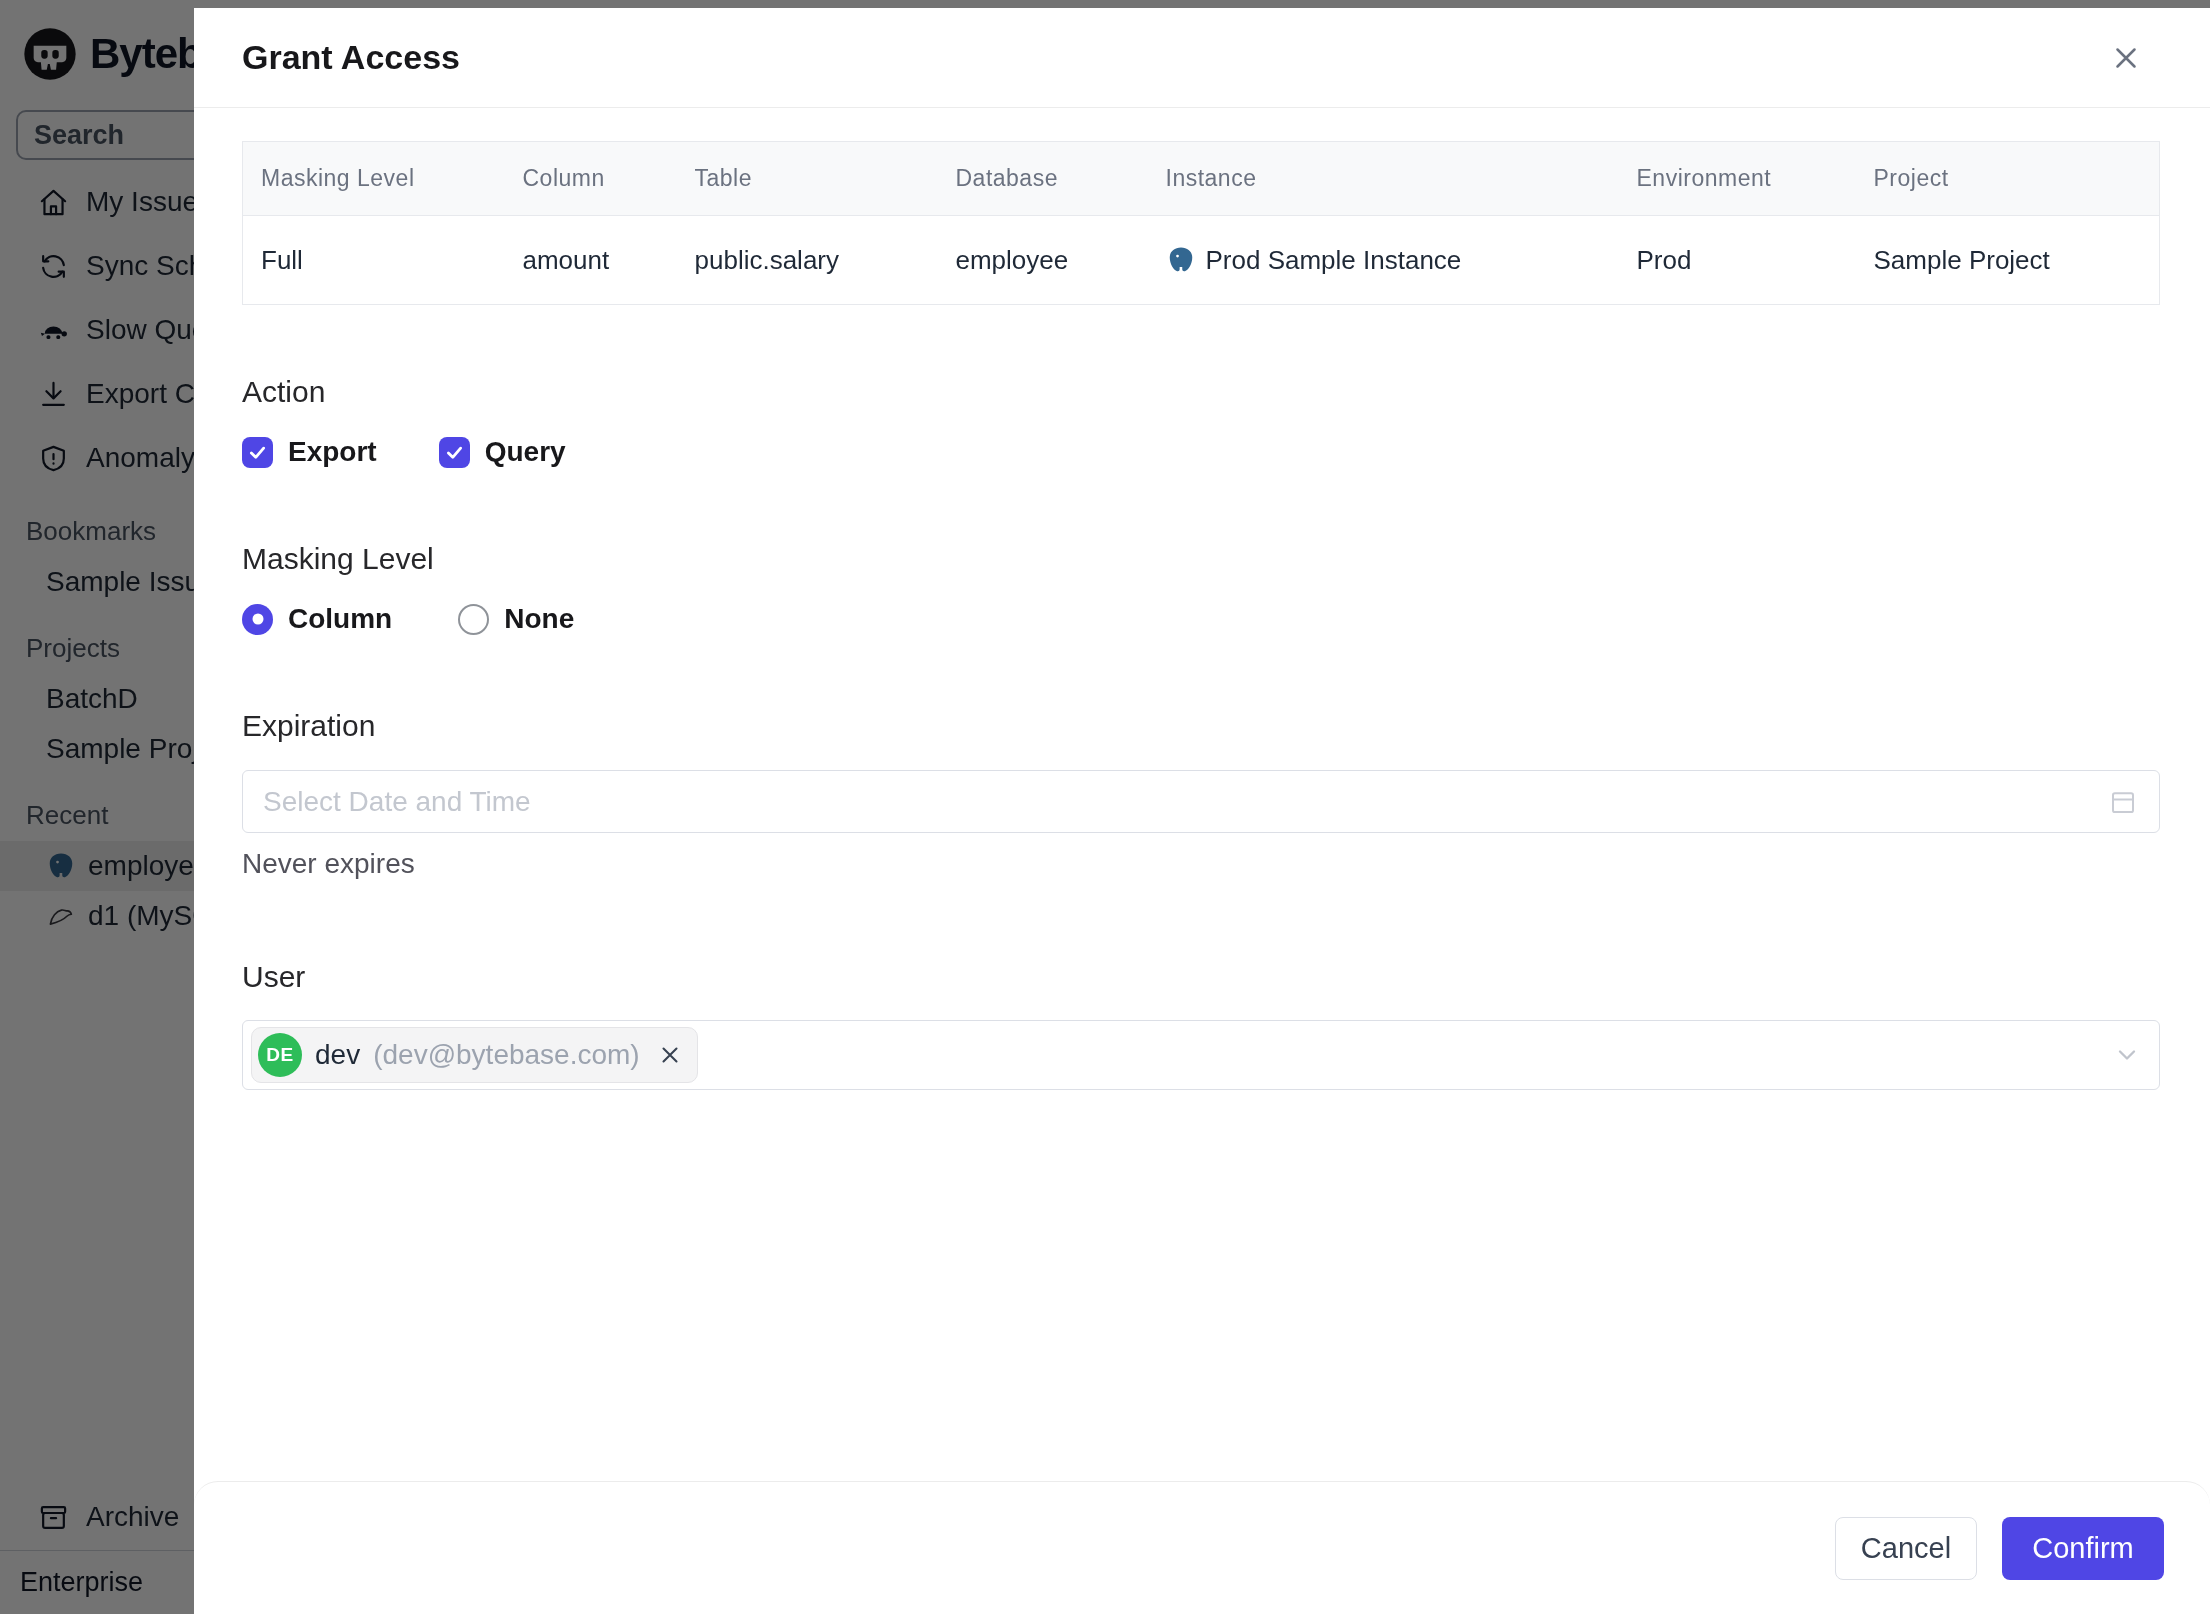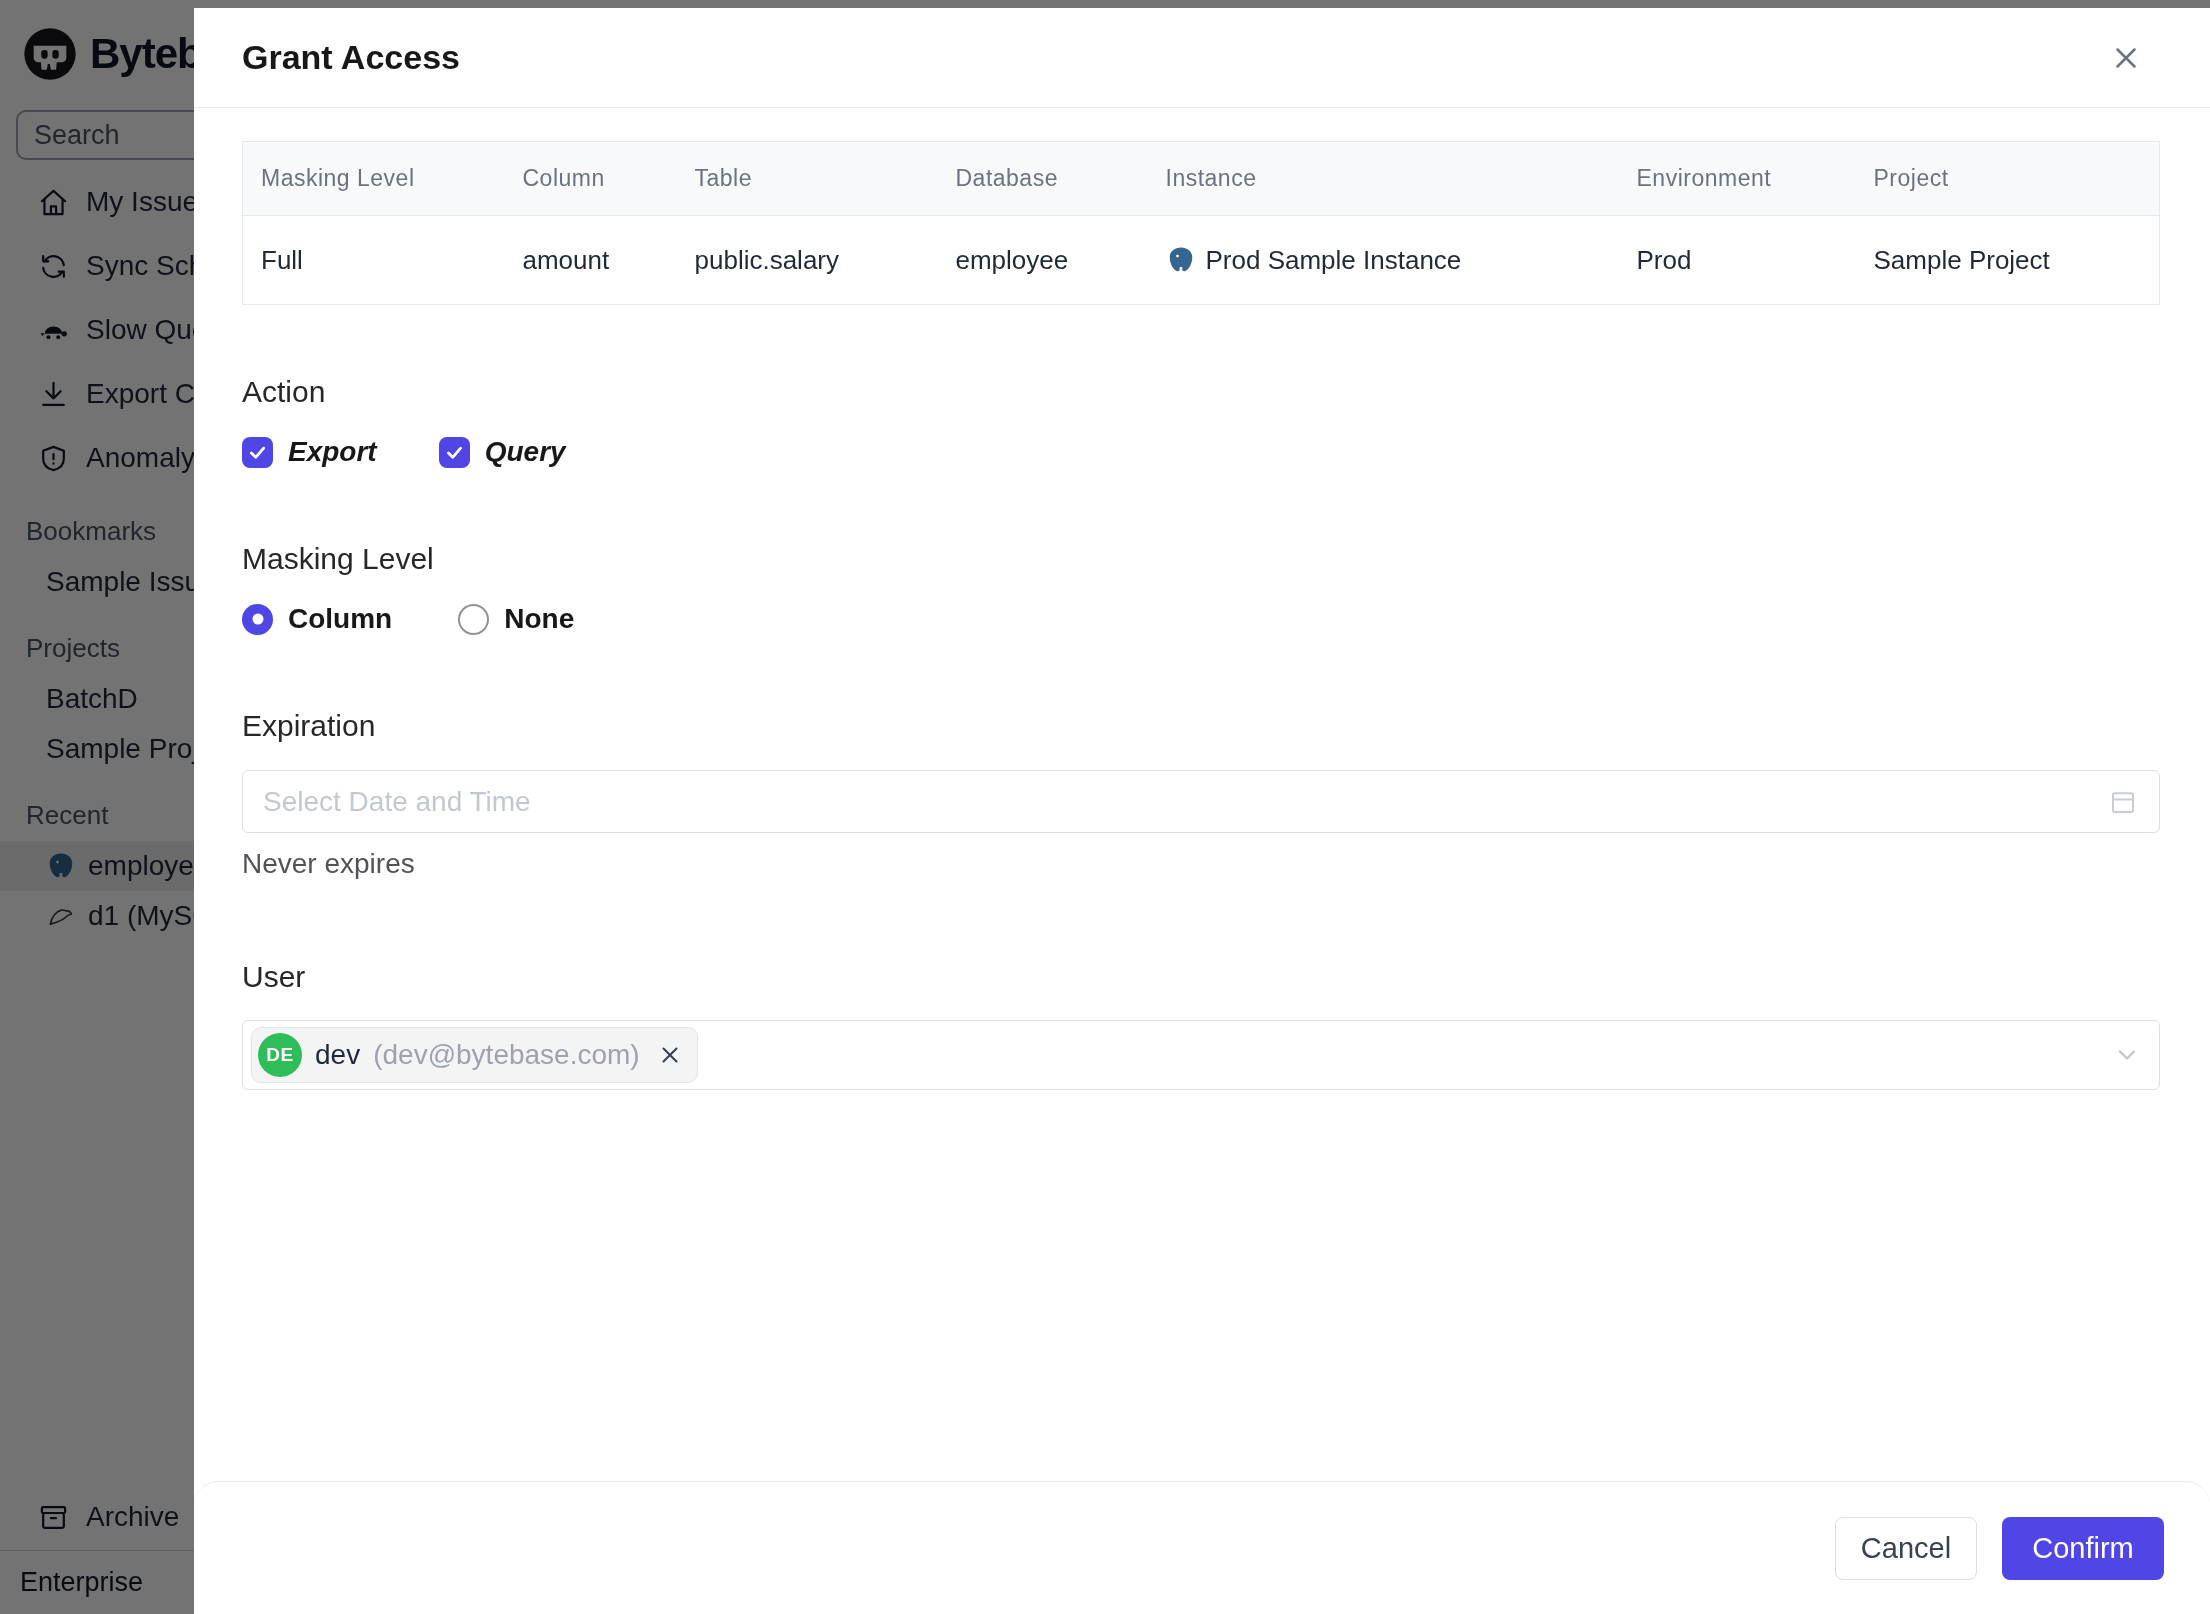--- a/index.html
+++ b/index.html
@@ -14,21 +14,21 @@
     position:absolute; left:0; top:0; width:194px; height:100%;
     background:#fff; z-index:1; overflow:hidden; white-space:nowrap;
   }
   .brand-row { display:flex; align-items:center; gap:12px; padding:26px 0 18px 22px; }
   .brand-logo { width:56px; height:56px; flex:0 0 auto; }
   .brand-name { font-size:42px; font-weight:700; color:#111827; letter-spacing:-1px; }
   .search-wrap { padding:10px 0 10px 16px; }
   .search-input {
     width:230px; height:50px; border:2px solid #9ca3af; border-radius:10px;
     background:transparent; font-size:27px; color:#374151; padding:0 16px;
-    font-family:"Liberation Sans", sans-serif; outline:none;
+    font-family:"Liberation Sans", sans-serif; outline:none;font-weight:bold;
   }
   .search-input::placeholder { color:#4b5563; }
   .nav-item {
     display:flex; align-items:center; gap:17px; height:64px; padding-left:38px;
     font-size:28px; color:#1f2937; cursor:pointer;
   }
   .nav-item svg { width:31px; height:31px; flex:0 0 auto; color:#111827; }
   .side-section-title { padding:26px 0 10px 26px; font-size:26px; color:#4b5563; }
   .side-item {
     display:flex; align-items:center; gap:12px; height:50px; padding-left:46px;
@@ -77,21 +77,21 @@
   .grant-table td { font-size:26px; color:#1f2937; padding:27px 18px; background:#fff; white-space:nowrap; }
   .cell-instance { display:flex; align-items:center; gap:10px; }
   .cell-instance svg { width:30px; height:34px; flex:0 0 auto; }
 
   
   .section-heading { margin-top:70px; font-size:30px; color:#27272a; }
   .section-heading.mt2 { margin-top:74px; }
   .section-heading.mt3 { margin-top:80px; }
   .control-row { margin-top:27px; display:flex; align-items:center; }
 
-  .check { display:flex; align-items:center; gap:15px; cursor:pointer; margin-right:62px;font-style:italic; }
+  .check { display:flex; align-items:center; gap:15px; cursor:pointer; margin-right:62px; }
   .check-box {
     width:31px; height:31px; border-radius:8px; background:#4f46e5;
     display:flex; align-items:center; justify-content:center;
   }
   .check-box svg { width:21px; height:21px; color:#fff; }
   .opt-label { font-size:28px; font-weight:600; color:#18181b; }
 
   .radio { display:flex; align-items:center; gap:15px; cursor:pointer; margin-right:66px; }
   .radio-dot { width:31px; height:31px; border-radius:50%; position:relative; }
   .radio-dot.on { background:#4f46e5; }

